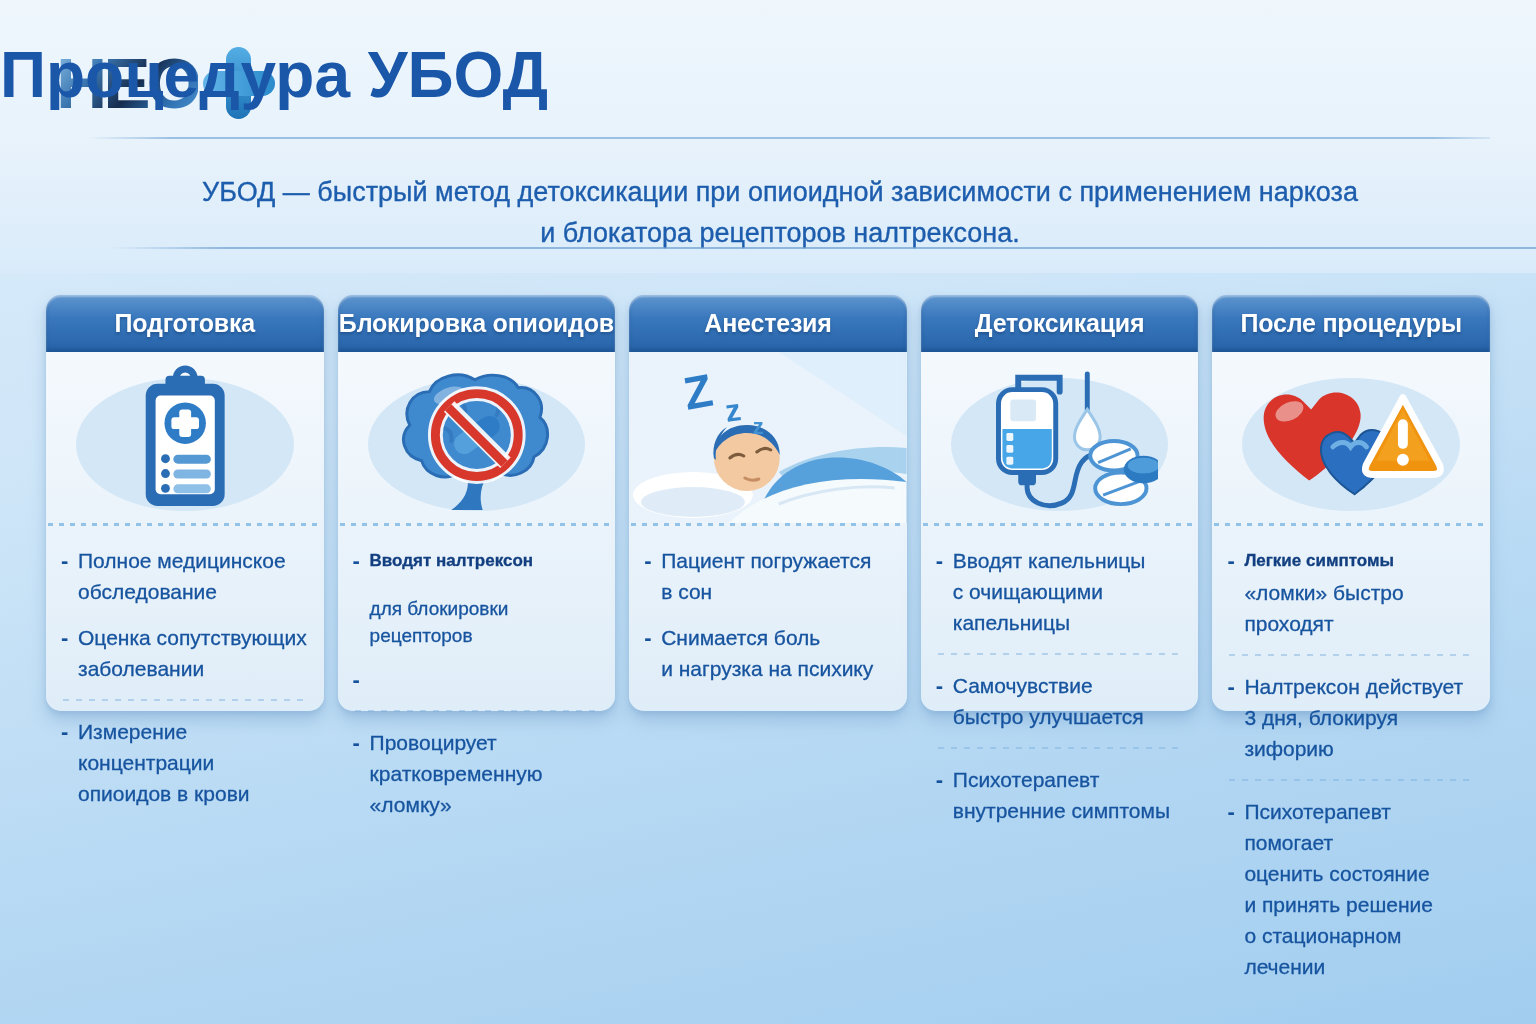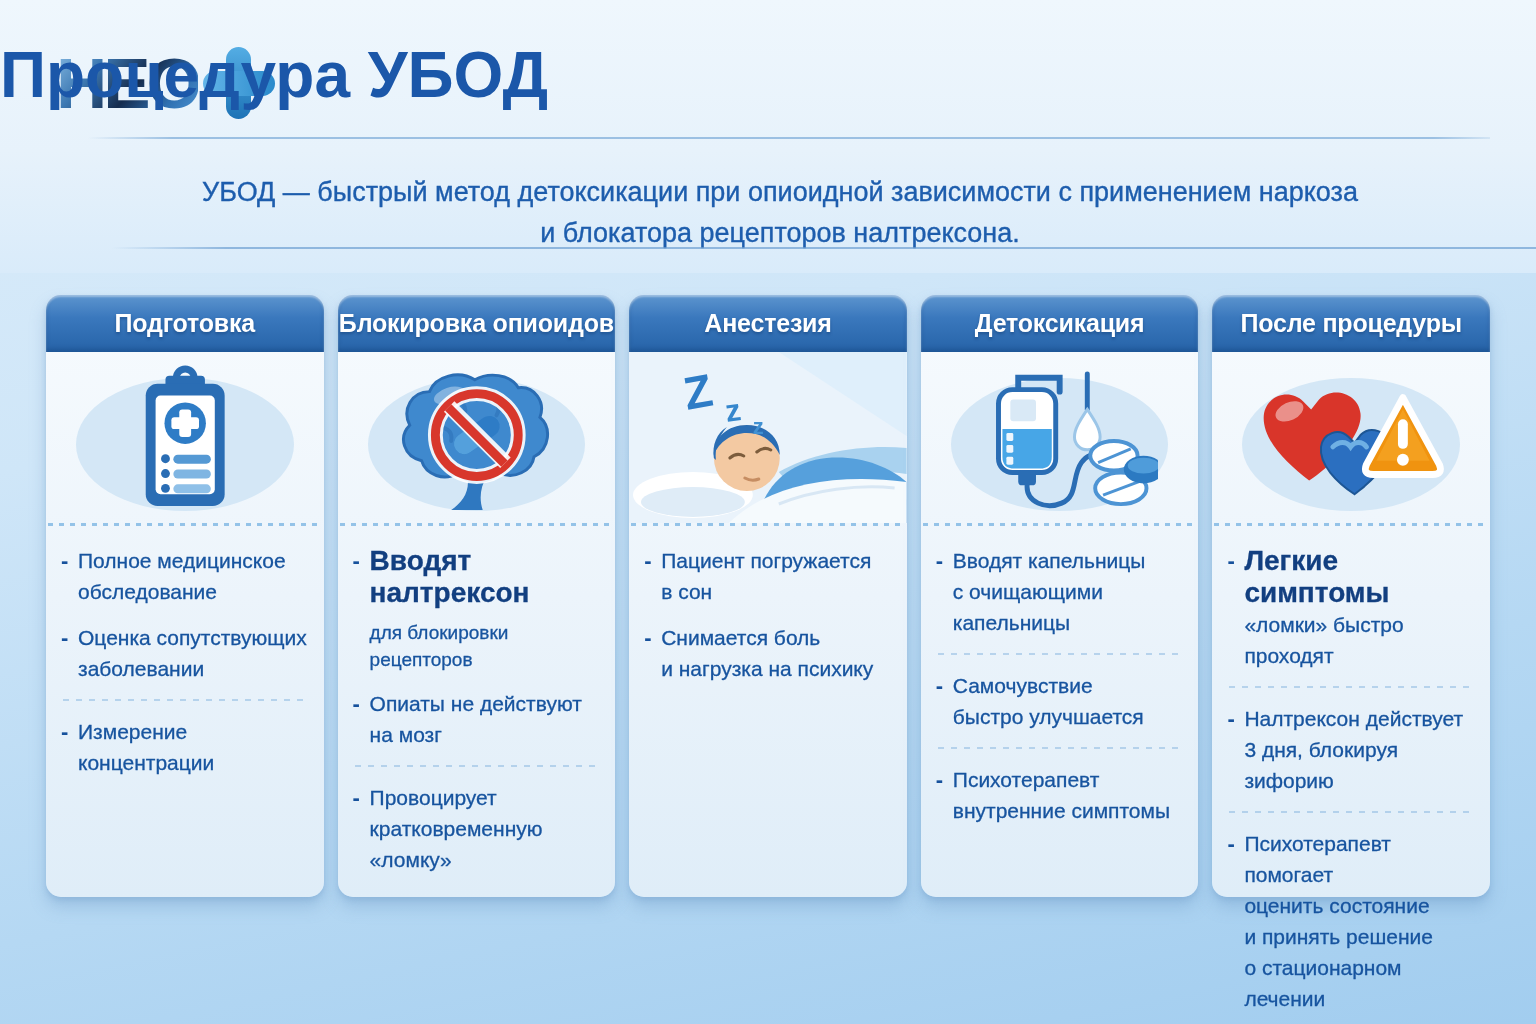--- a/index.html
+++ b/index.html
@@ -28,21 +28,21 @@
                 font-size:64px; font-weight:700; color:#1b57a9; }
   .hline-1 { position:absolute; top:137px; left:88px; right:46px; height:2px;
              background:linear-gradient(90deg,rgba(130,175,218,0) 0%,rgba(130,175,218,.75) 6%,rgba(130,175,218,.75) 96%,rgba(130,175,218,.2) 100%); }
   .intro { position:absolute; top:172px; left:0; width:100%; text-align:center;
            font-size:27px; font-weight:400; color:#1d5dad;margin-left:12px; -webkit-text-stroke:.35px currentColor; }
   .intro-line { line-height:41px; }
   .hline-2 { position:absolute; top:247px; left:112px; right:0; height:2px;
              background:linear-gradient(90deg,rgba(110,160,210,0) 0%,rgba(110,160,210,.7) 8%,rgba(110,160,210,.7) 100%); }
 
   
-  .cards-row { position:absolute; top:295px; left:46px; right:46px; height:602px; display:flex; gap:14px; }
+  .cards-row { position:absolute; top:295px; left:46px; right:46px; height:416px; display:flex; gap:14px; }
 
   .card { position:relative; flex:1 1 0; min-width:0; display:flex; flex-direction:column; border-radius:15px;
           background:linear-gradient(180deg,#f7fbfe 0%,#ecf4fb 50%,#dfedf8 100%);
           box-shadow:0 10px 16px rgba(110,155,200,.38),0 3px 5px rgba(110,155,200,.28); }
 
   .card-header { flex:0 0 57px; display:flex; align-items:center; justify-content:center;
                  border-radius:15px 15px 0 0;
                  background:linear-gradient(180deg,#5d95cf 0%,#3a78bd 40%,#2663a8 100%);
                  box-shadow:inset 0 2px 2px rgba(255,255,255,.4),inset 0 -3px 4px rgba(10,50,100,.28);
                  color:#fff; font-size:25px; font-weight:700; white-space:nowrap;
@@ -56,22 +56,22 @@
 
   .main-sep { flex:0 0 3px; margin:0 2px;
               background:repeating-linear-gradient(90deg,#7db6e3 0 5px,transparent 5px 11px); opacity:.8; }
 
   .card-body { flex:1; padding:19px 8px 0 15px; }
   .item { display:flex; margin-bottom:15px; }
   .bullet { flex:0 0 17px; font-weight:700; color:#16519c; font-size:22px; line-height:31px; }
   .lines { min-width:0; }
   .line { color:#17549f; -webkit-text-stroke:.3px currentColor; }
   .line.main { font-size:21px; line-height:31px; font-weight:400; }
-  .line.bold { font-size:28px; line-height:32px; font-weight:700; color:#123f80; }
-  .line.sub  { font-size:19px; line-height:27px; font-weight:400; margin-top:10px; }
+  .line.bold { font-size:17px; line-height:32px; font-weight:700; color:#123f80; }
+  .line.sub  { font-size:19px; line-height:27px; font-weight:400; margin-top:18px; }
   .item-sep { height:2px; margin:0 10px 15px 2px;
               background:repeating-linear-gradient(90deg,rgba(125,175,220,.85) 0 6px,transparent 6px 13px);
               opacity:.55; }
 </style>
 </head>
 <body>
 
 <div class="page">
   <div class="top-band"></div>
 
@@ -126,20 +126,21 @@
             <div class="lines">
               <div class="line main">Оценка сопутствующих</div>
               <div class="line main">заболевании</div>
             </div>
           </div>
           <div class="item-sep"></div>
           <div class="item">
             <span class="bullet">-</span>
             <div class="lines">
               <div class="line main">Измерение концентрации</div>
+              <div class="line main">опиоидов в крови</div>
             </div>
           </div>
         </div>
       </section>
       <section class="card">
         <div class="card-header">Блокировка опиоидов</div>
         <div class="icon-area">
           <div class="icon-ellipse"></div>
           <div class="icon-holder">
             <svg viewBox="0 0 180 150">
@@ -162,24 +163,20 @@
         <div class="card-body">
           <div class="item">
             <span class="bullet">-</span>
             <div class="lines">
               <div class="line bold">Вводят налтрексон</div>
               <div class="line sub">для блокировки рецепторов</div>
             </div>
           </div>
           <div class="item">
             <span class="bullet">-</span>
-            <div class="lines">
-              <div class="line main">Опиаты не действуют</div>
-              <div class="line main">на мозг</div>
-            </div>
           </div>
           <div class="item-sep"></div>
           <div class="item">
             <span class="bullet">-</span>
             <div class="lines">
               <div class="line main">Провоцирует</div>
               <div class="line main">кратковременную</div>
               <div class="line main">«ломку»</div>
             </div>
           </div>

